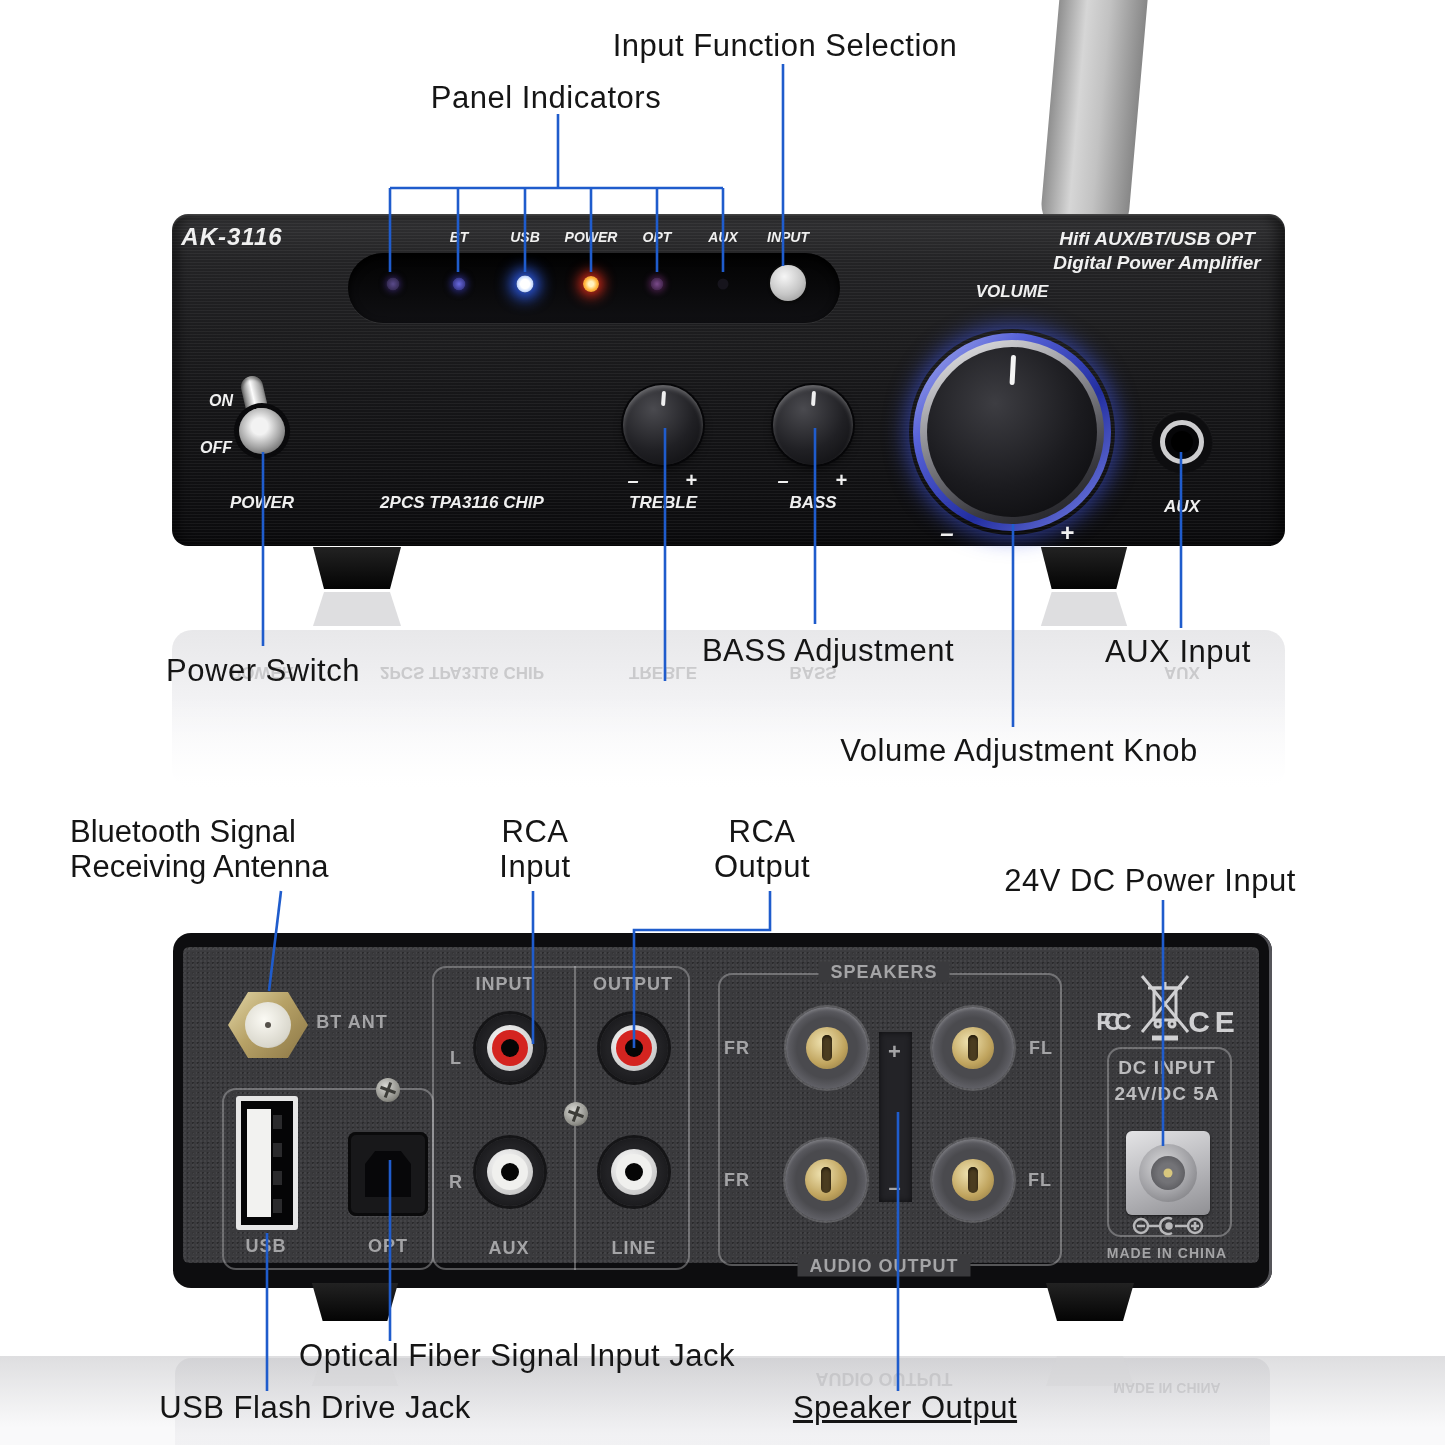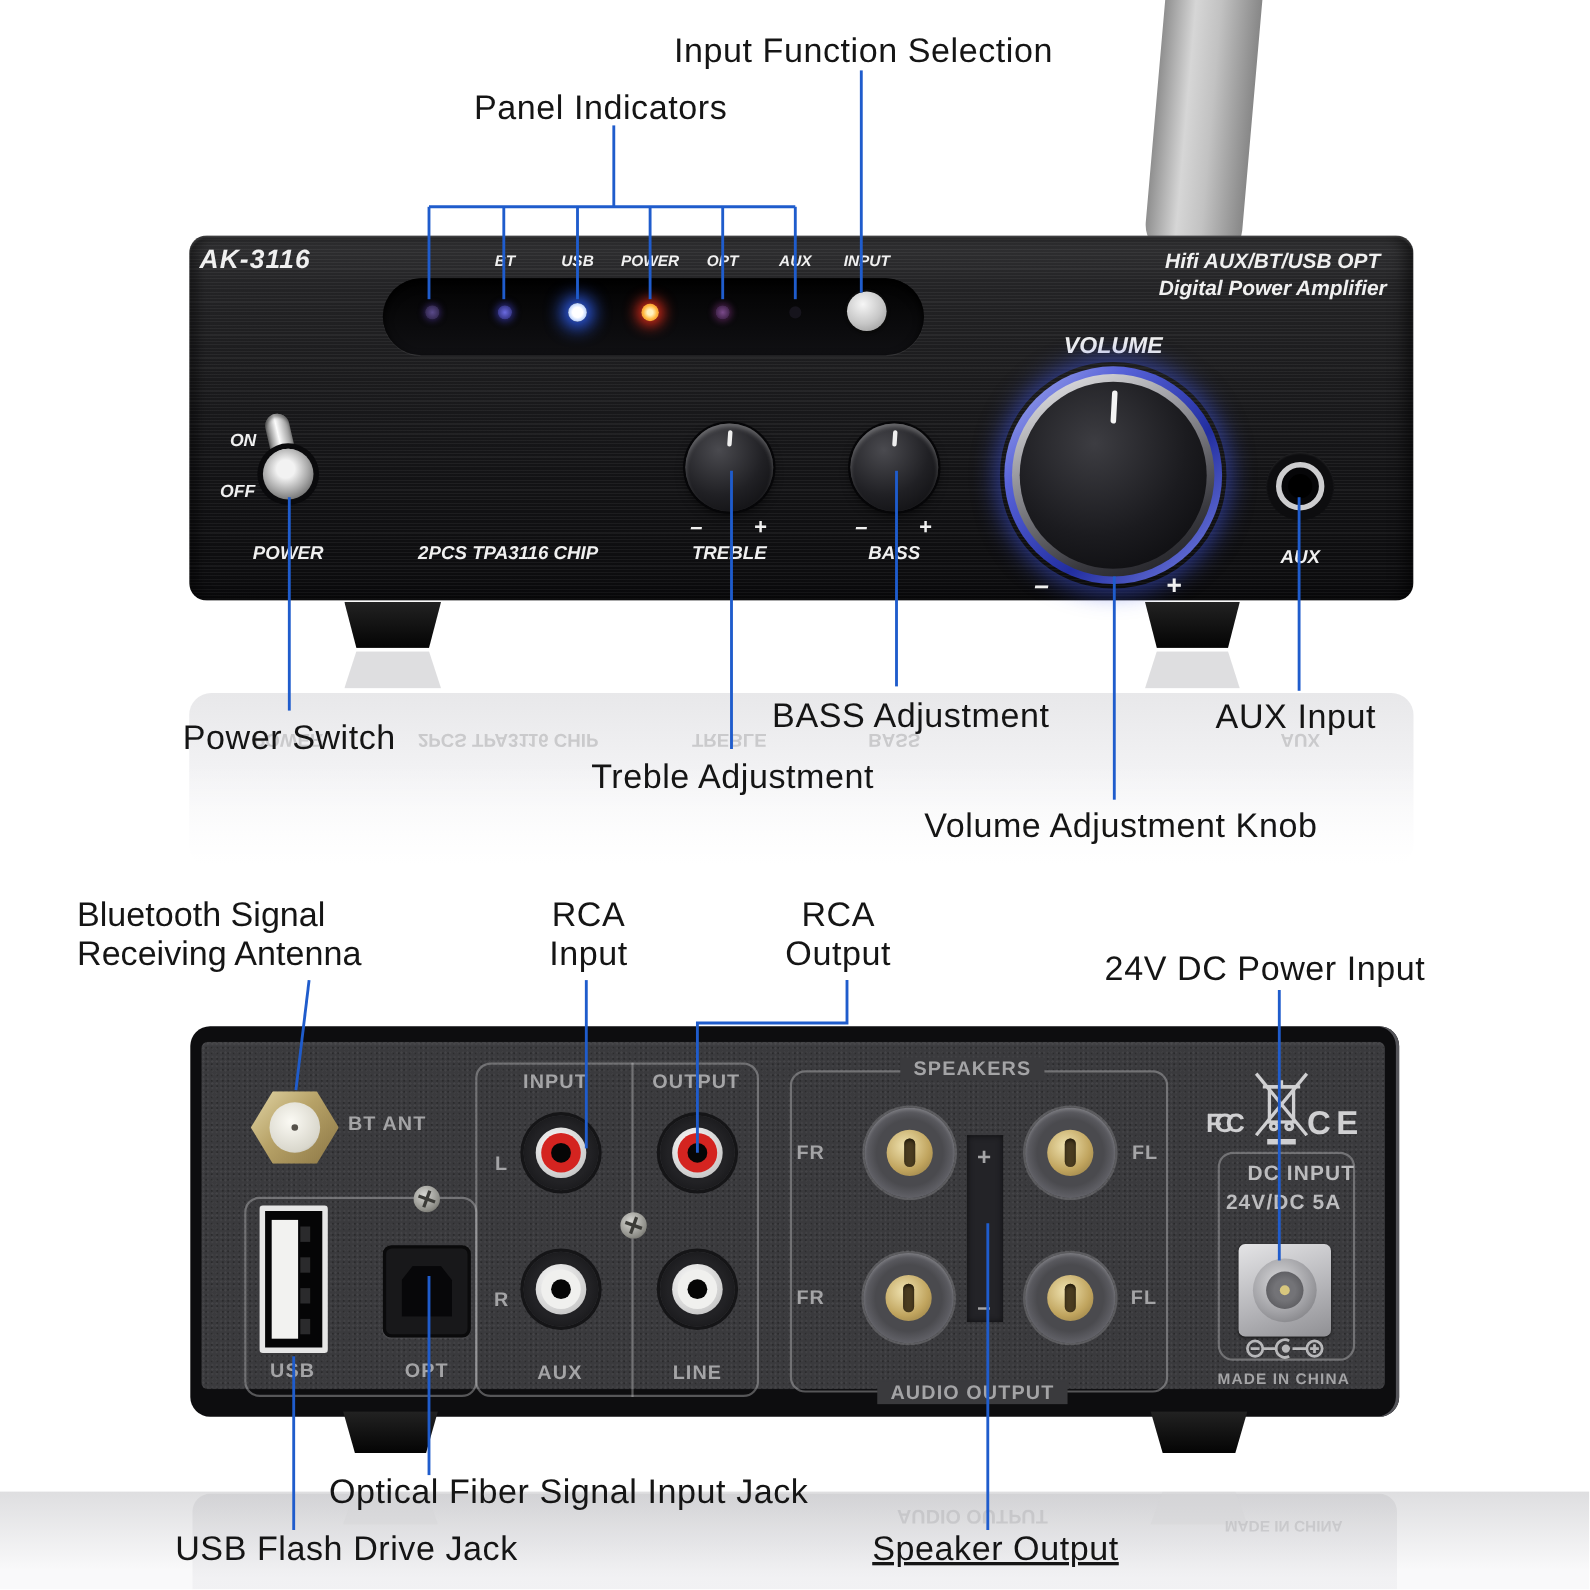--- a/index.html
+++ b/index.html
@@ -173,21 +173,21 @@
   <span class="led" style="left:459px; top:284px; width:13px; height:13px; background:radial-gradient(circle,#6a6ae0,#202060); box-shadow:0 0 7px 2px rgba(70,70,220,.55);"></span>
   <span class="led" style="left:525px; top:284px; width:17px; height:17px; background:radial-gradient(circle,#ffffff 38%,#cfe0ff 60%,#5a86ff); box-shadow:0 0 15px 6px rgba(50,100,255,.95);"></span>
   <span class="led" style="left:591px; top:284px; width:16px; height:16px; background:radial-gradient(circle,#fff2c0 22%,#ffb83e 55%,#ff5a20); box-shadow:0 0 13px 4px rgba(255,50,30,.9);"></span>
   <span class="led" style="left:657px; top:284px; width:13px; height:13px; background:radial-gradient(circle,#7a4a8a,#2a1430); box-shadow:0 0 6px 2px rgba(160,60,160,.4);"></span>
   <span class="led" style="left:723px; top:284px; width:11px; height:11px; background:#16141c;"></span>
   <span class="input-btn" style="left:788px; top:283px;"></span>
 
   <div class="ctr fp-text" style="left:1157px; top:239px; font-size:19px;">Hifi AUX/BT/USB OPT</div>
   <div class="ctr fp-text" style="left:1157px; top:263px; font-size:19px;">Digital Power Amplifier</div>
 
-  <div class="ctr fp-text" style="left:1012px; top:315px; font-size:21px;">VOLUME</div>
+  <div class="ctr fp-text" style="left:1012px; top:292px; font-size:17px;">VOLUME</div>
   <div class="vol-glow" style="left:1012px; top:432px;"></div>
   <div class="vol-ring" style="left:1012px; top:432px;"></div>
   <div class="vol-chrome" style="left:1012px; top:432px;"></div>
   <div class="vol-body" style="left:1012px; top:432px;">
     <span class="vol-pointer" style="left:50%; top:8px;"></span>
   </div>
   <div class="ctr fp-text" style="left:947px; top:533px; font-size:24px;">–</div>
   <div class="ctr fp-text" style="left:1067px; top:533px; font-size:24px;">+</div>
 
   <div class="knob" style="left:663px; top:425px;">
@@ -323,21 +323,21 @@
       <line x1="25" y1="8" x2="25" y2="14"></line>
       <circle cx="18" cy="50" r="3"></circle>
       <circle cx="32" cy="50" r="3"></circle>
       <line x1="2" y1="2" x2="48" y2="58"></line>
       <line x1="48" y1="2" x2="2" y2="58"></line>
       <line x1="12" y1="64" x2="38" y2="64" stroke-width="5"></line>
     </g>
   </svg>
   <div class="ctr logo" style="left:1214px; top:1022px; font-size:30px; letter-spacing:5px;">CE</div>
 
-  <div class="ctr rp-label" style="left:1167px; top:1068px; font-size:19px; color:#bcbcbe;margin-left:16px;">DC INPUT</div>
+  <div class="ctr rp-label" style="left:1167px; top:1068px; font-size:19px; color:#bcbcbe;">DC INPUT</div>
   <div class="ctr rp-label" style="left:1167px; top:1094px; font-size:19px; color:#bcbcbe;">24V/DC 5A</div>
   <div class="dc-plate">
     <span class="dc-barrel"></span>
     <span class="dc-hole"></span>
     <span class="dc-pin"></span>
   </div>
   <svg class="abs" style="left:1131px; top:1214px;" width="74" height="24" viewBox="0 0 74 24">
     <g stroke="#b8b8ba" stroke-width="2.5" fill="none">
       <circle cx="10" cy="12" r="7"></circle>
         <line x1="6" y1="12" x2="14" y2="12"></line>
@@ -383,21 +383,20 @@
       <path d="M1163 900 L1163 1146"></path>
       <path d="M390 1160 L390 1341"></path>
       <path d="M267 1233 L267 1391"></path>
       <path d="M898 1112 L898 1391"></path>
     </g>
   </svg>
 
   <div class="ctr co" style="left:785px; top:46px;">Input Function Selection</div>
   <div class="ctr co" style="left:546px; top:98px;">Panel Indicators</div>
   <div class="ctr co" style="left:263px; top:671px;">Power Switch</div>
-  <div class="ctr co" style="left:666px; top:706px;">Treble Adjustment</div>
   <div class="ctr co" style="left:828px; top:651px;">BASS Adjustment</div>
   <div class="ctr co" style="left:1019px; top:751px;">Volume Adjustment Knob</div>
   <div class="ctr co" style="left:1178px; top:652px;">AUX Input</div>
 
   <div class="co-l" style="left:70px; top:832px;">Bluetooth Signal</div>
   <div class="co-l" style="left:70px; top:867px;">Receiving Antenna</div>
   <div class="ctr co" style="left:535px; top:832px;">RCA</div>
   <div class="ctr co" style="left:535px; top:867px;">Input</div>
   <div class="ctr co" style="left:762px; top:832px;">RCA</div>
   <div class="ctr co" style="left:762px; top:867px;">Output</div>

